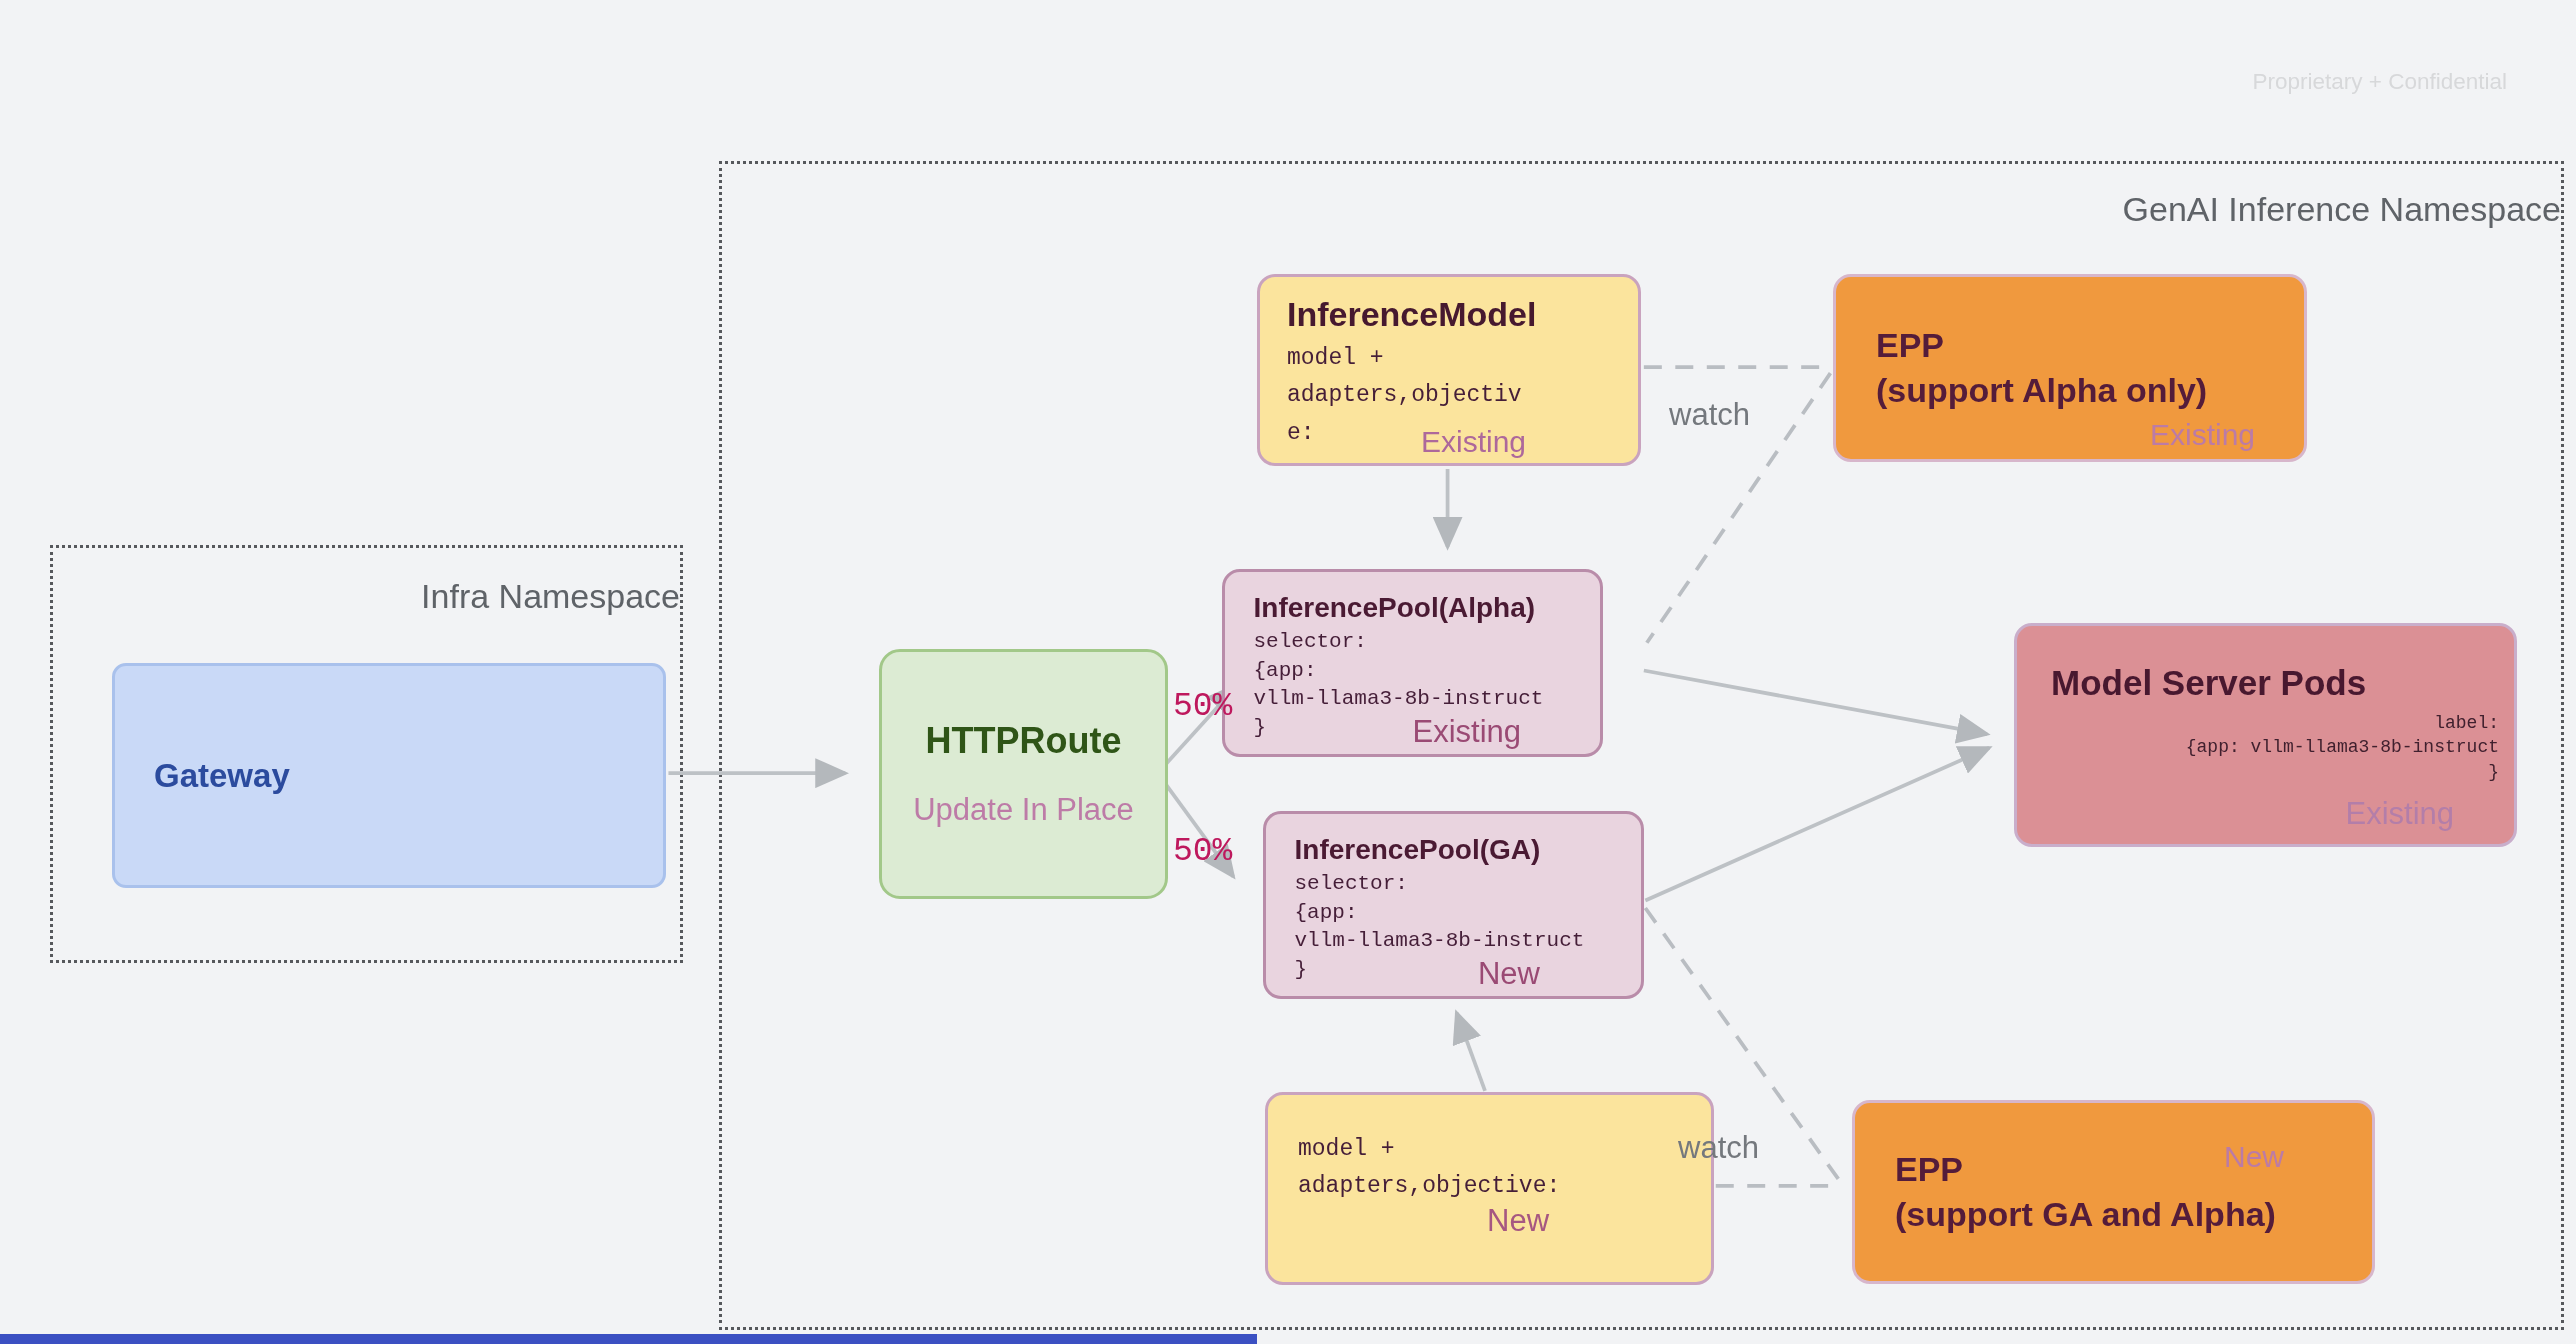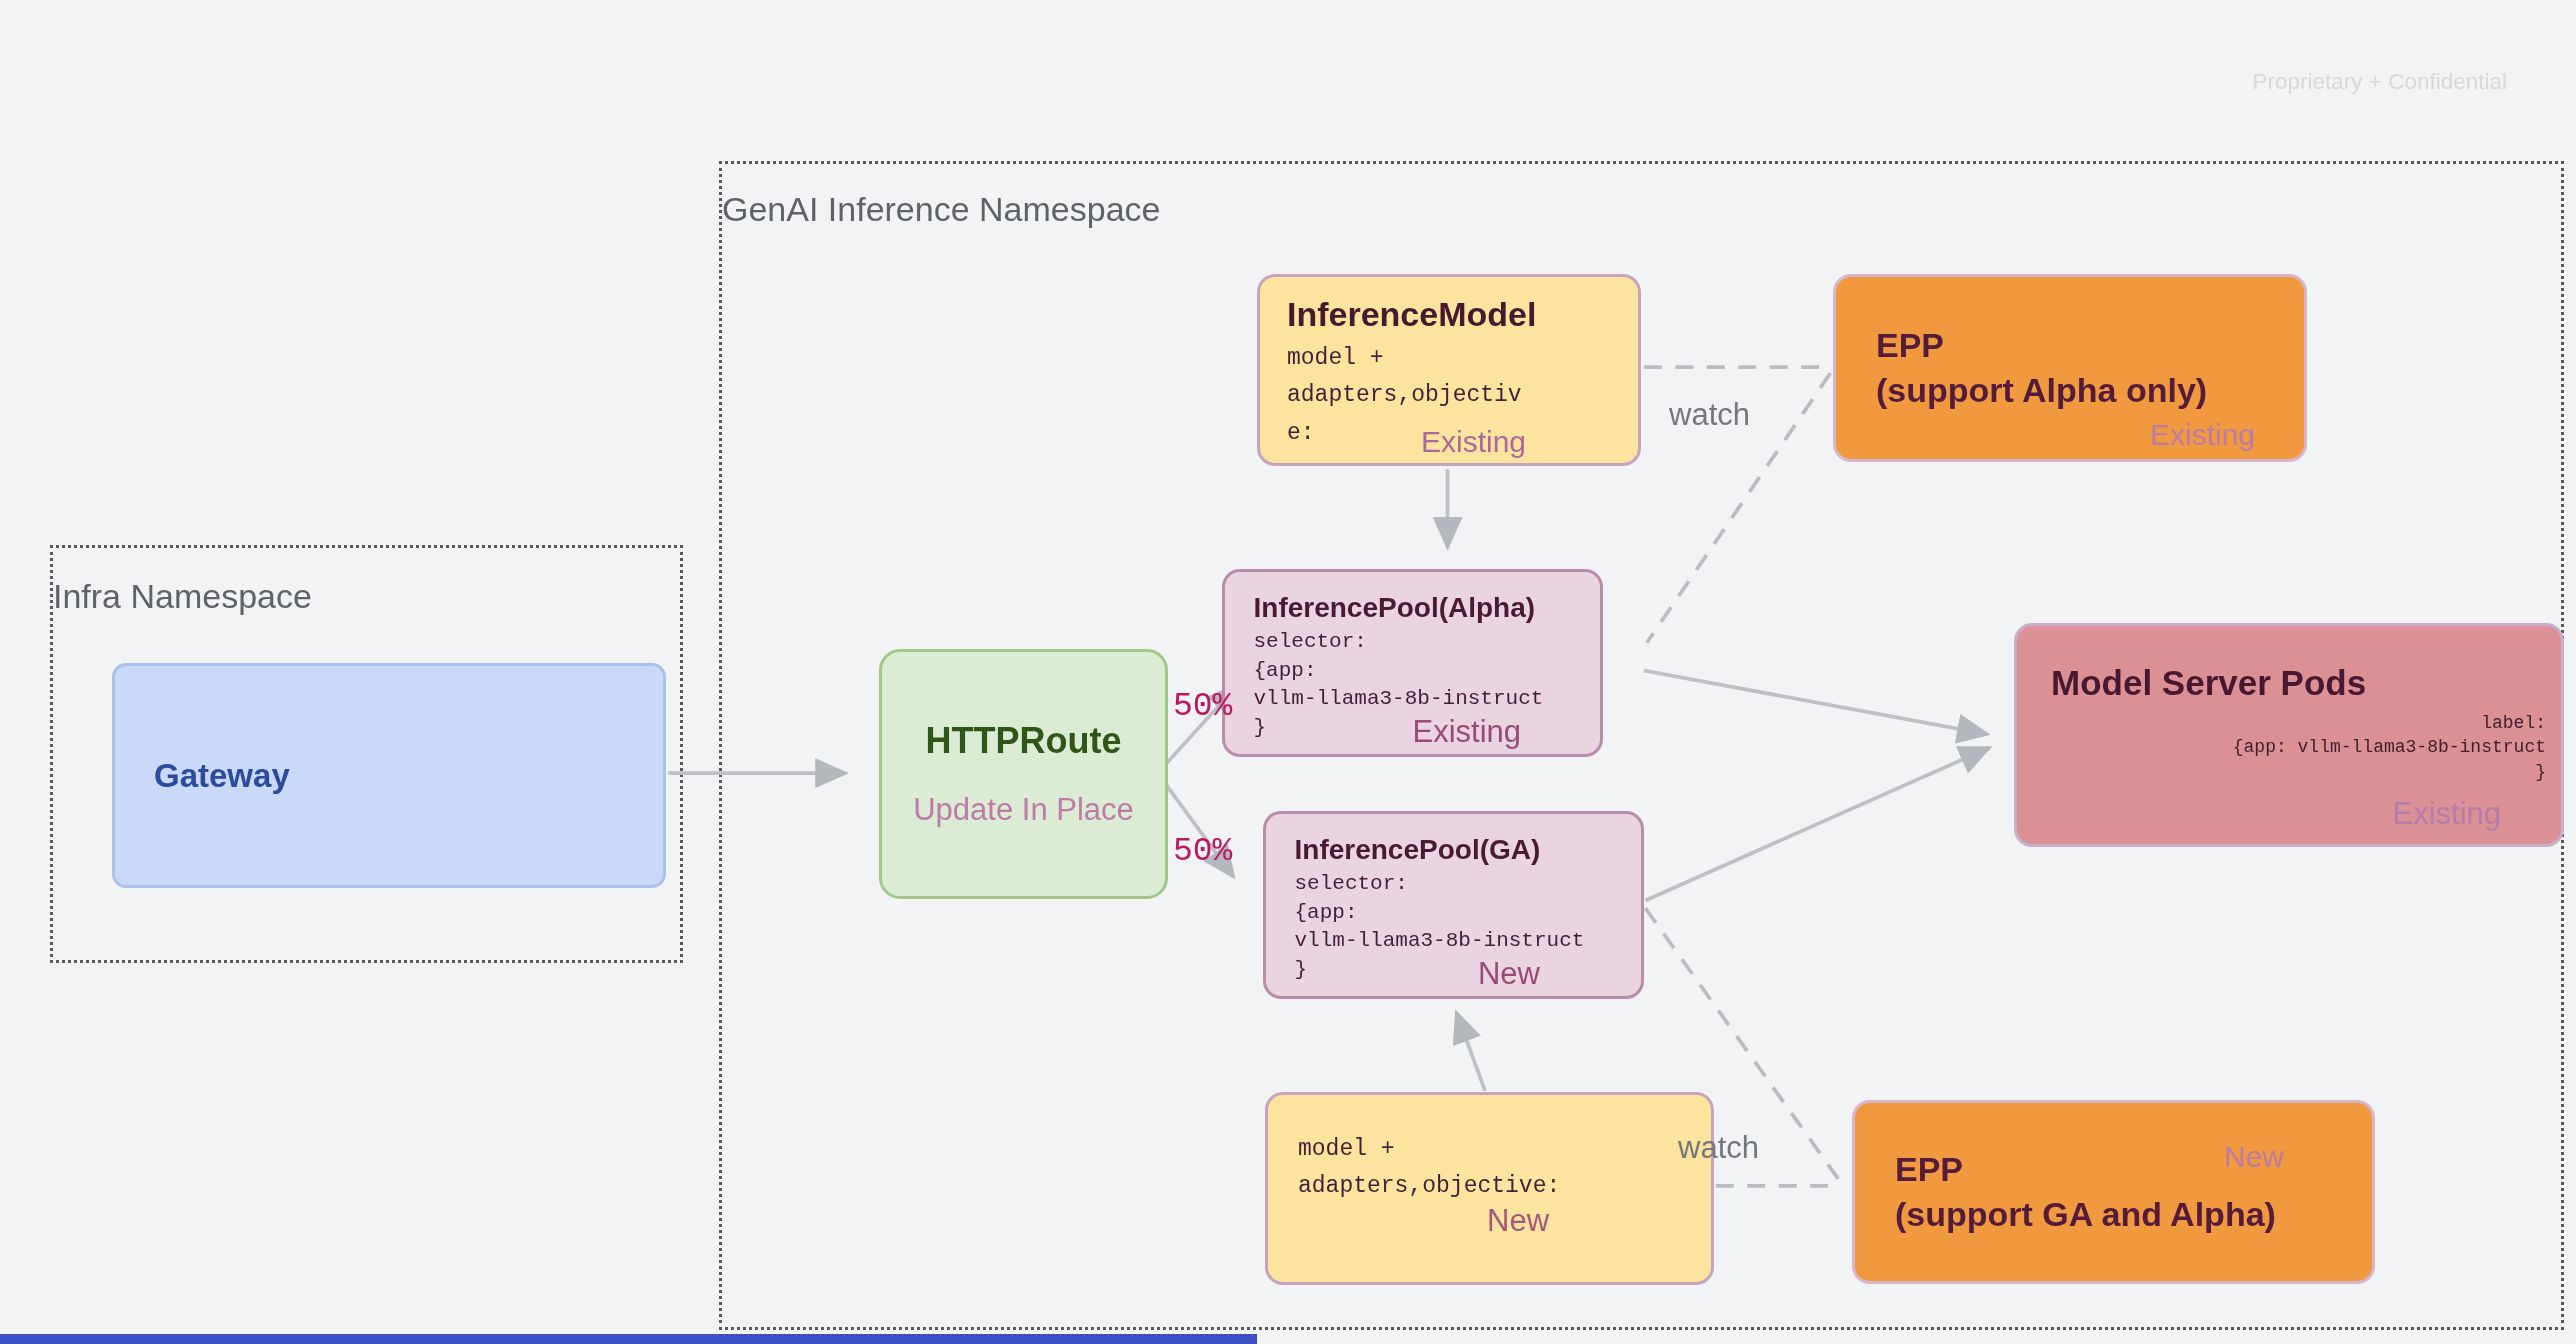--- a/index.html
+++ b/index.html
@@ -1,21 +1,21 @@
 <!DOCTYPE html>
 <html style="font-size:12px"><head>
 <meta charset="utf-8">
 <style>
   html,body{margin:0;padding:0;background:#e9eaec;}
   .canvas{position:relative;width:2576px;height:1344px;background:#f2f3f5;
           font-family:"Liberation Sans",sans-serif;overflow:hidden;}
   .watermark{position:absolute;top:69px;right:69px;font-size:22.5px;color:#d7d8da;}
 
   .ns{position:absolute;border:3px dotted #56585c;box-sizing:border-box;background:transparent;}
-  .ns-title{position:absolute;left:0;width:100%;text-align:left;font-size:34px;color:#5f6368;}
+  .ns-title{position:absolute;left:0;width:100%;text-align:right;font-size:34px;color:#5f6368;}
 
   .node{position:absolute;box-sizing:border-box;border-radius:18px;}
   .node-title{font-weight:700;}
   .mono{font-family:"Liberation Mono","DejaVu Sans Mono",monospace;white-space:pre-line;}
   .badge{position:absolute;}
 
   
   .gateway{left:112px;top:663px;width:554px;height:225px;background:#c9d9f7;
            border:3px solid #a9c1ec;border-radius:14px;display:flex;align-items:center;}
   .gateway .node-title{font-size:33px;color:#2b4b9e;margin-left:39px;}
@@ -44,21 +44,21 @@
         padding:19.5px 15px 0 28.5px;}
   .pool .node-title{font-size:28px;color:#4a1a33;}
   .pool .mono{font-size:21px;line-height:1.36;color:#451e38;margin-top:4.5px;}
   .pool .badge{font-size:31px;color:#9a4a74;bottom:4.5px;}
   .pool-alpha{left:1222px;top:569px;}
   .pool-alpha .badge{right:79px;}
   .pool-ga{left:1263px;top:811px;}
   .pool-ga .badge{right:101px;}
 
   
-  .msp{left:2014px;top:623px;width:550px;height:224px;background:#db9095;
+  .msp{left:2014px;top:623px;width:503px;height:224px;background:#db9095;
        border:3.7px solid #c9aecb;padding:37px 15px 0 34px;}
   .msp .node-title{font-size:35px;color:#48182f;}
   .msp .mono{font-size:18px;line-height:1.38;color:#40202e;margin-top:7.5px;text-align:right;}
   .msp .badge{font-size:31px;color:#b37ea9;right:60px;bottom:12px;}
 
   
   .epp{background:#f0993e;border:3.7px solid #d7b6cb;display:flex;flex-direction:column;justify-content:center;}
   .epp .node-title{font-size:34px;color:#541c3a;white-space:pre-line;line-height:1.32;padding-left:40px;}
   .epp-alpha{left:1833px;top:274px;width:474px;height:188px;}
   .epp-alpha .badge{font-size:30px;color:#bb7ba6;right:49px;bottom:7.5px;}

